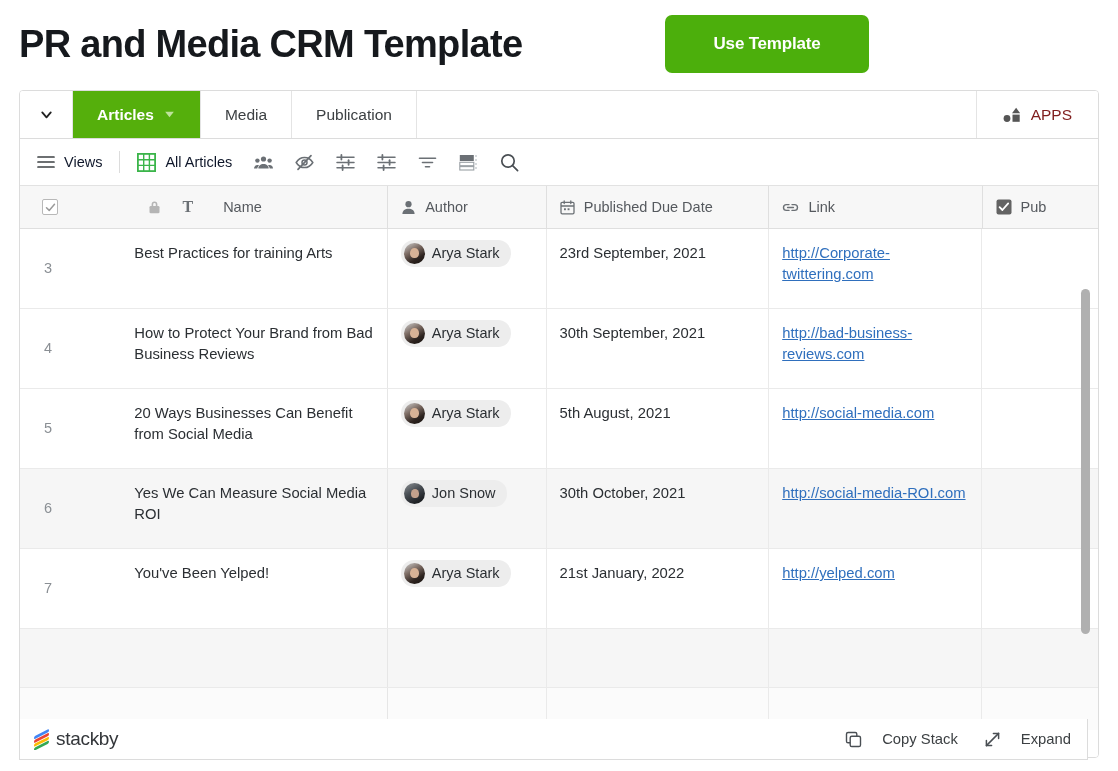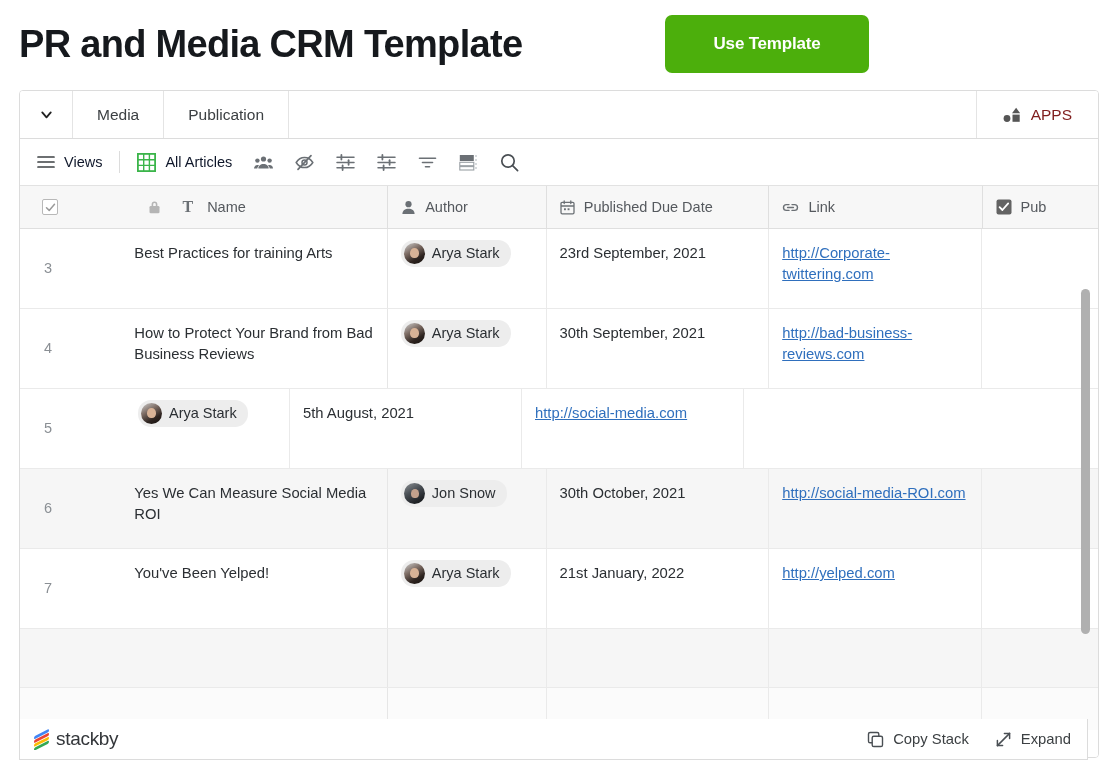--- a/index.html
+++ b/index.html
@@ -205,21 +205,21 @@
     background: #ffffff;
     display: flex; align-items: center; justify-content: space-between;
     padding: 0 16px 0 12px;
   }
   .brand { display: flex; align-items: center; gap: 2px; }
   .brand-name {
     font-size: 19px; color: #33363a; letter-spacing: -0.3px;
   }
   .footer-actions { display: flex; align-items: center; gap: 26px; }
   .footer-action {
-    display: flex; align-items: center; gap: 9px;
+    display: flex; align-items: center; gap: 20px;
     font-size: 14.8px; color: #3c4043; cursor: pointer;
   }
 
   svg { display: block; }
 </style>
 </head>
 <body>
 
 <div class="page-header">
   <div class="page-title">PR and Media CRM Template</div>
@@ -230,20 +230,28 @@
 
   <div class="tabbar">
     <div class="tab-caret">
       <span>
         <svg width="17" height="17" viewBox="0 0 24 24" fill="none" stroke="#222" stroke-width="2.6" stroke-linecap="round" stroke-linejoin="round">
             <polyline points="6 9 12 16 18 9"></polyline>
           </svg>
       </span>
     </div>
 
+    <div class="tab active">
+      <span>Articles</span>
+      <span>
+        <svg width="13" height="13" viewBox="0 0 24 24">
+            <polygon points="4,7 20,7 12,17" fill="#bfe39b"></polygon>
+          </svg>
+      </span>
+    </div>
 
     <div class="tab">
       <span>Media</span>
     </div>
 
     <div class="tab">
       <span>Publication</span>
     </div>
 
     <div class="tab-spacer"></div>
@@ -365,21 +373,21 @@
       </div>
 
       <div class="gh-cell col-name">
         <span style="margin-left:14px">
           <svg width="13" height="14" viewBox="0 0 13 14" fill="#b5b5b5">
             <rect x="1.5" y="6" width="10" height="7.2" rx="1.3"></rect>
             <path d="M3.6 6V4.3a2.9 2.9 0 0 1 5.8 0V6h-1.6V4.3a1.3 1.3 0 0 0-2.6 0V6z"></path>
           </svg>
         </span>
         <span style="margin-left:12px;font-size:16px;color:#6b7075;font-family:'Liberation Serif',serif;font-weight:bold;">T</span>
-        <span style="margin-left:5px">Name</span>
+        <span style="margin-left:21px">Name</span>
       </div>
 
       <div class="gh-cell col-author">
         <span>
           <svg width="15" height="15" viewBox="0 0 15 15" fill="#6b7075">
             <circle cx="7.5" cy="4.2" r="3.1"></circle>
             <path d="M1.4 14c0-3.3 2.7-5.2 6.1-5.2s6.1 1.9 6.1 5.2z"></path>
           </svg>
         </span>
         <span>Author</span>
@@ -448,20 +456,21 @@
       </div>
       <div class="cell c-date">30th September, 2021</div>
       <div class="cell c-link">
         <span class="link">http://bad-business-reviews.com</span>
       </div>
       <div class="cell c-pub"></div>
     </div>
 
     <div class="grid-row">
       <div class="cell c-num">5</div>
+      <div class="cell c-name">20 Ways Businesses Can Benefit from Social Media</div>
       <div class="cell c-author">
         <span class="chip">
           <span class="avatar arya"></span>
           <span>Arya Stark</span>
         </span>
       </div>
       <div class="cell c-date">5th August, 2021</div>
       <div class="cell c-link">
         <span class="link">http://social-media.com</span>
       </div>

